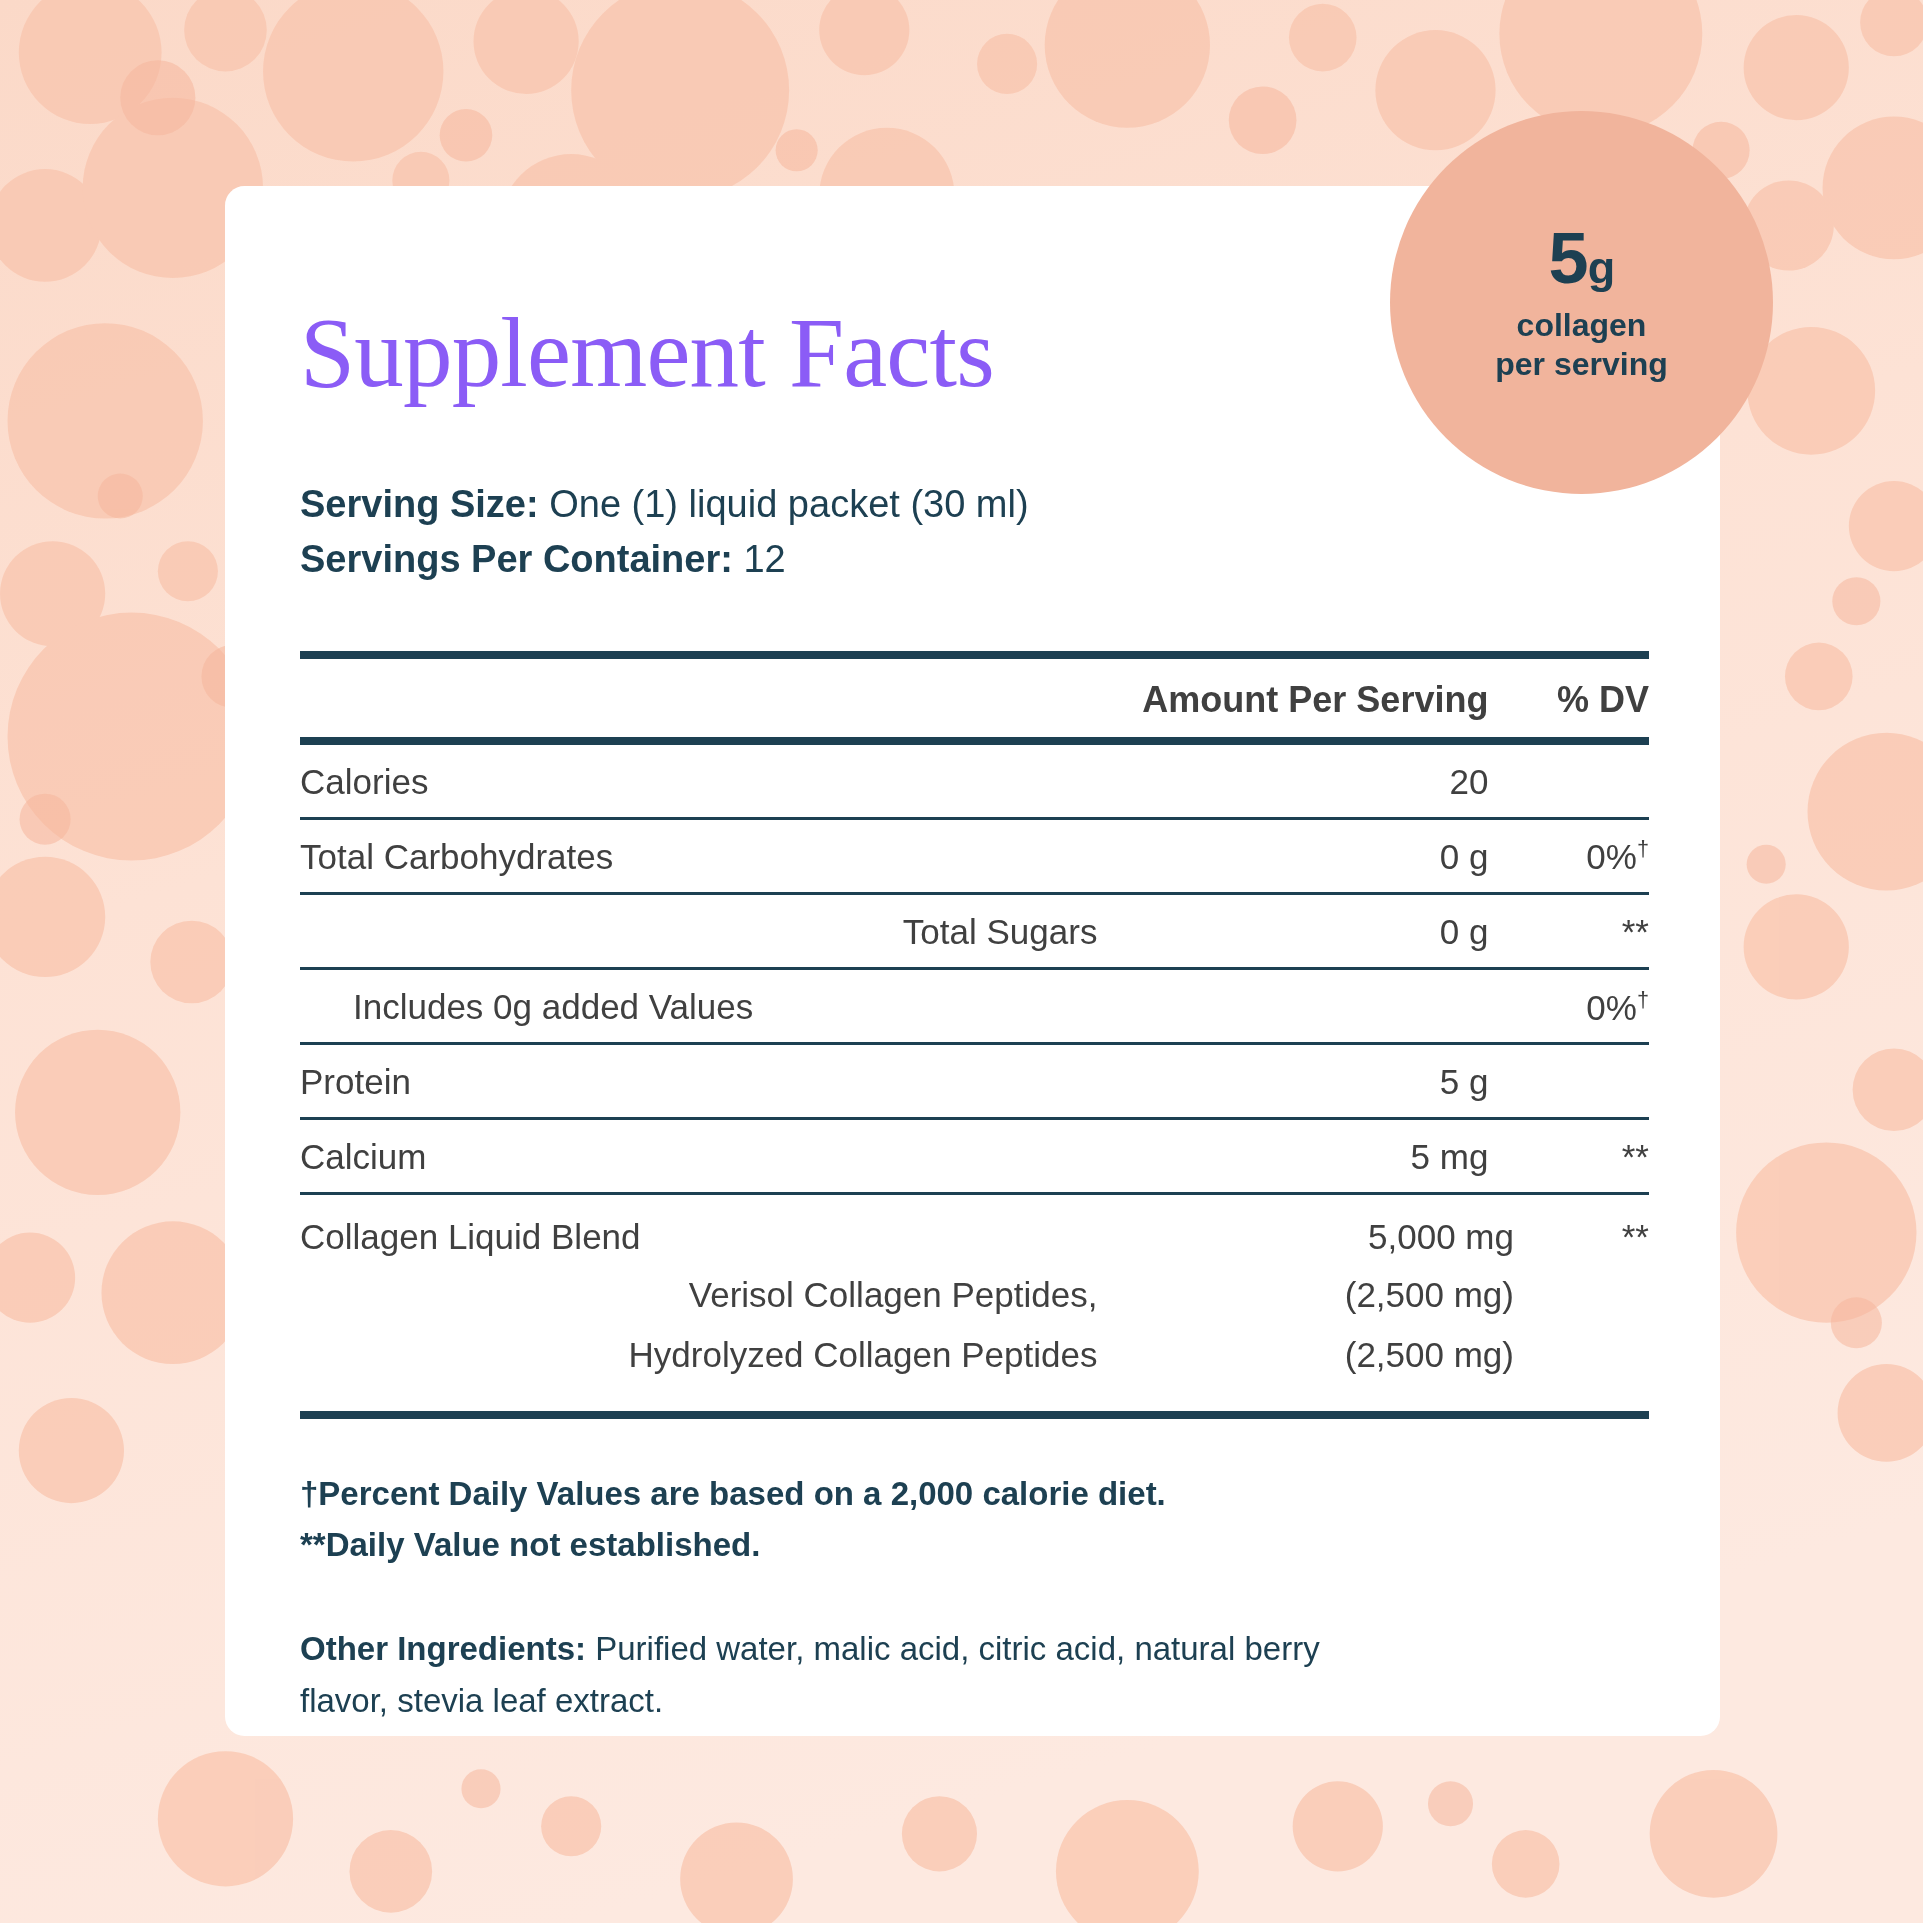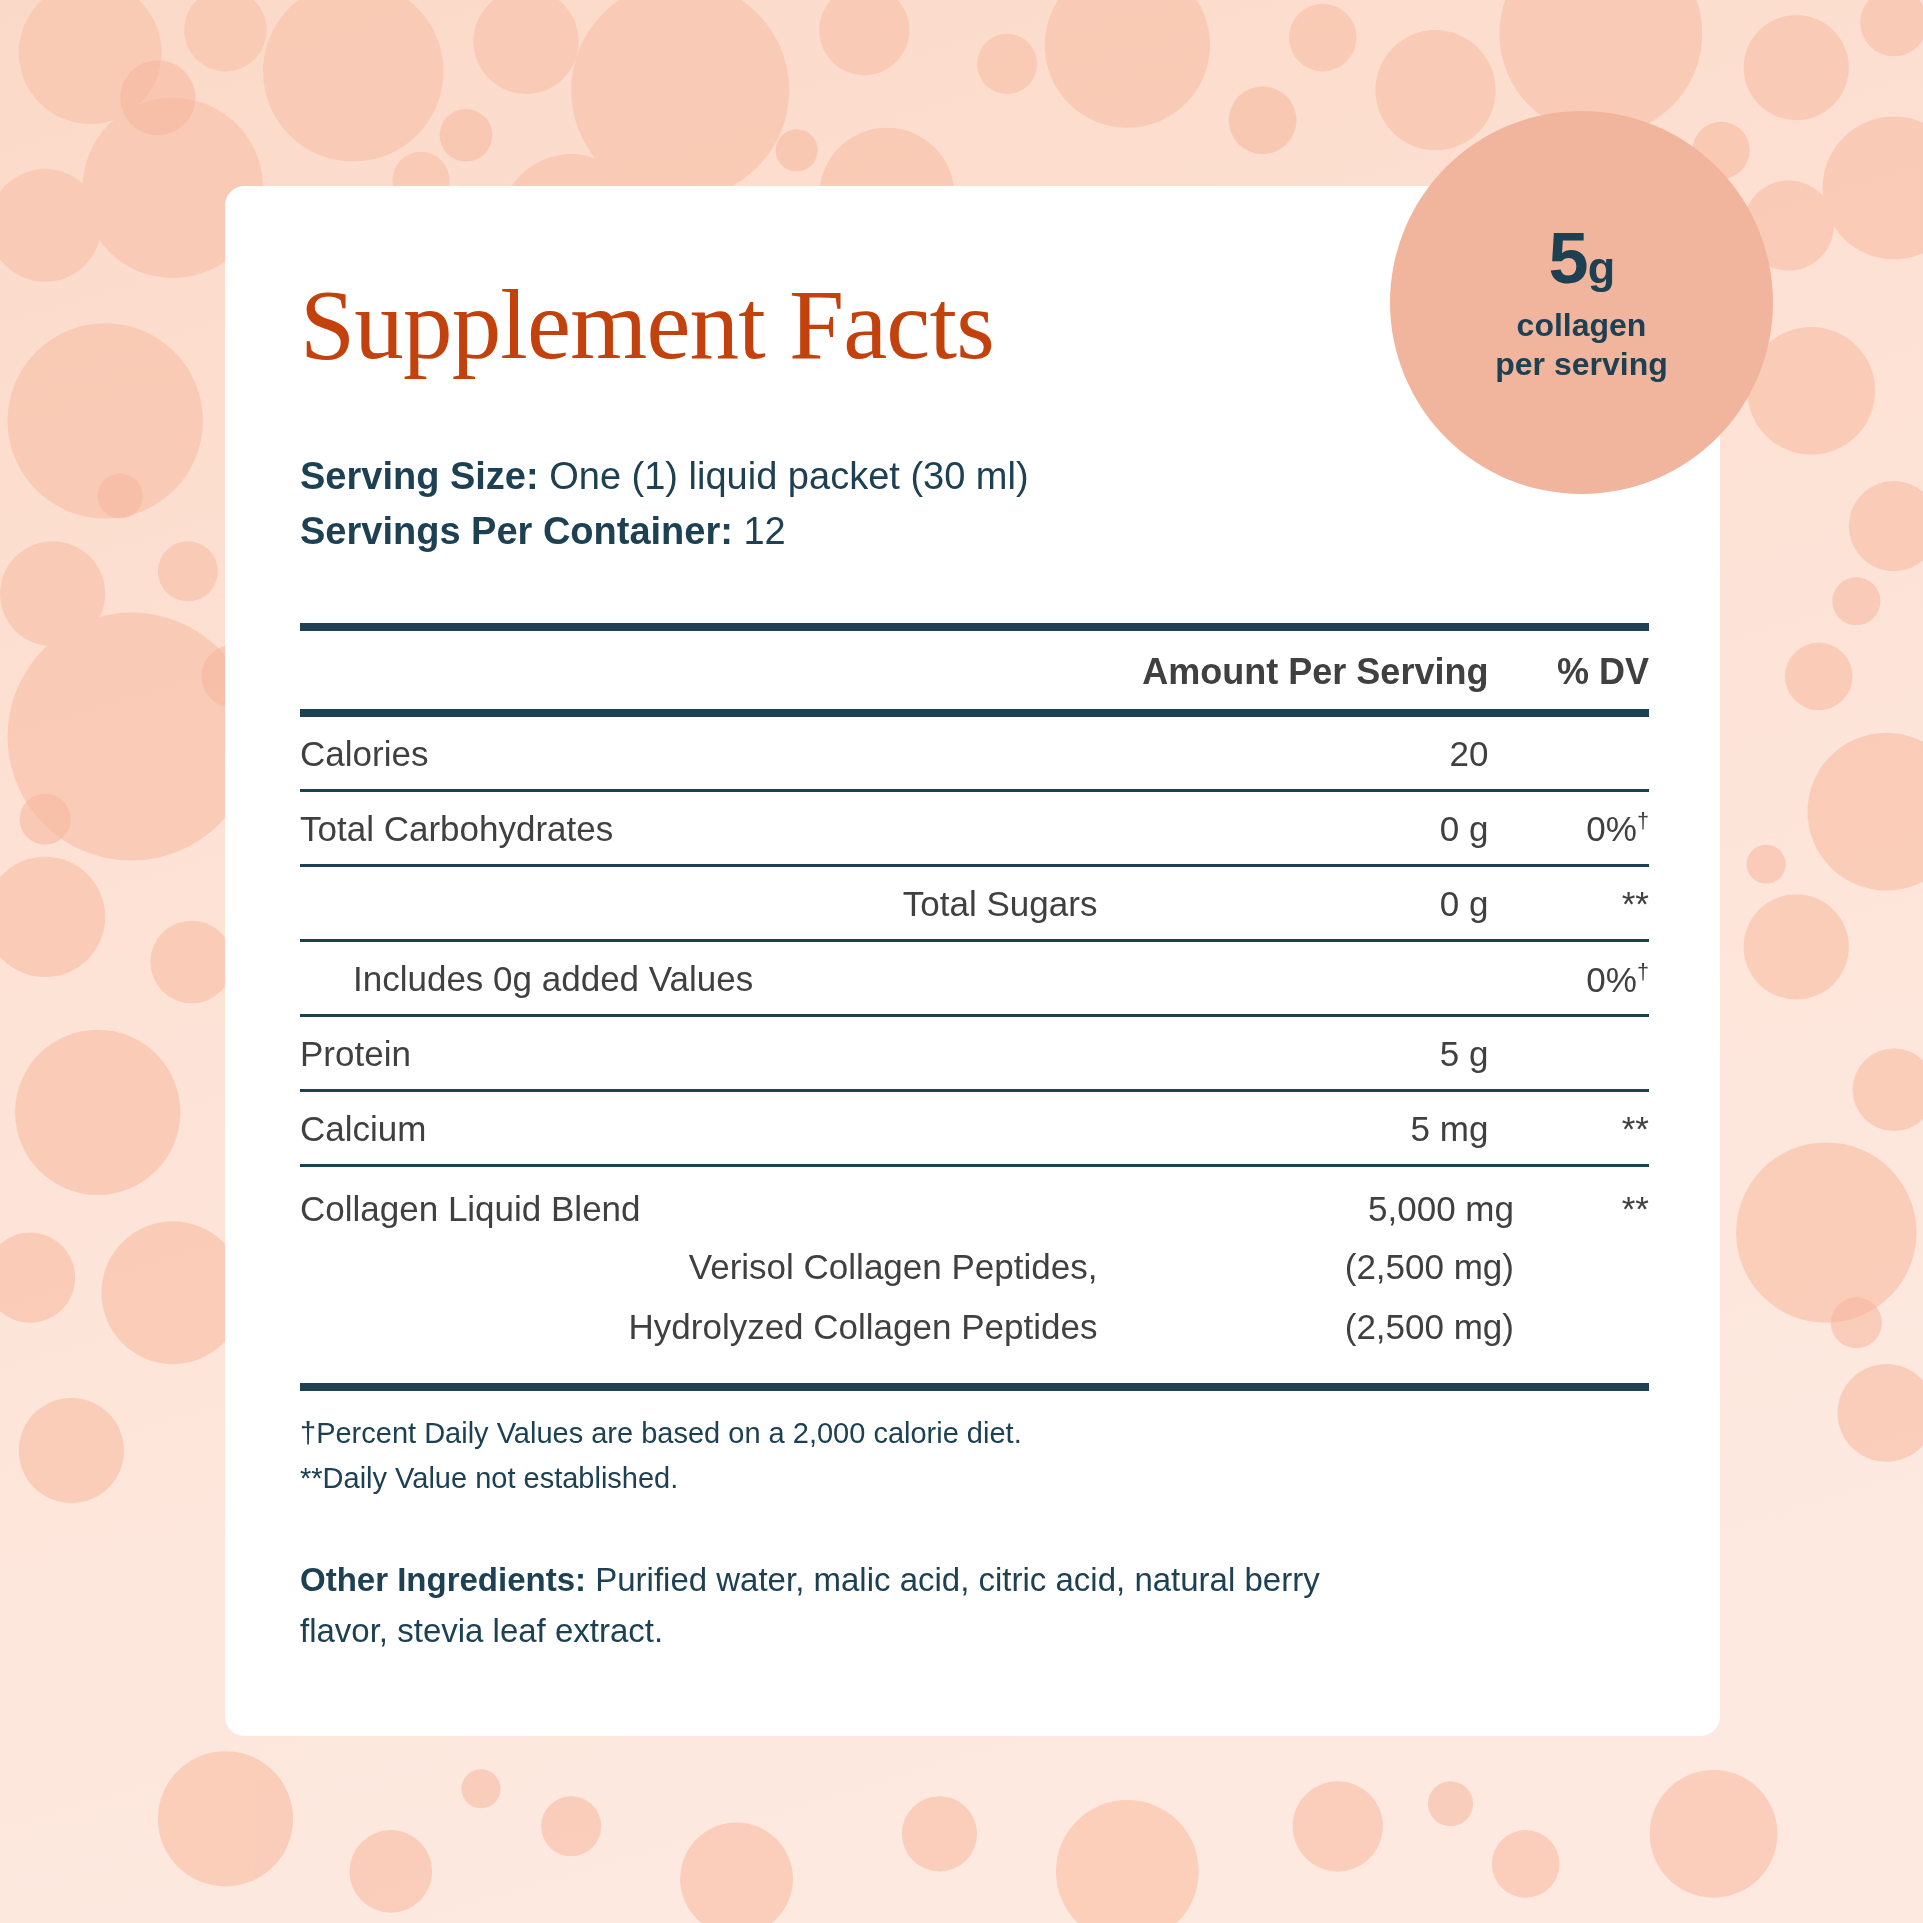--- a/index.html
+++ b/index.html
@@ -73,23 +73,23 @@
     position: absolute;
     left: 75px;
     top: 0;
     width: 1353px;
   }
 
   .title {
     font-family: "Liberation Serif", serif;
     font-size: 99px;
     font-weight: 400;
-    color: #c2410c;
+    color: #8b5cf6;
     letter-spacing: -0.8px;
-    margin-top: 89px;
+    margin-top: 117px;
     line-height: 1;
   }
 
   .serving-lines {
     margin-top: 75px;
     color: #1d4052;
     font-size: 38px;
     line-height: 1.45;
   }
   .serving-lines .lbl {
@@ -138,24 +138,25 @@
 
   .closing-rule {
     width: 1349px;
     height: 8.3px;
     background: #1d4052;
     margin-top: 27px;
   }
 
   
   .footnotes {
-    margin-top: 20px;
+    margin-top: 49px;
     color: #1d4052;
-    font-size: 29px;
+    font-size: 33px;
     line-height: 1.55;
+    font-weight: bold;
   }
   .other {
     margin-top: 53px;
     color: #1d4052;
     font-size: 33px;
     line-height: 1.55;
     max-width: 1052px;
   }
   .other .lbl { font-weight: 700; }
 </style>

